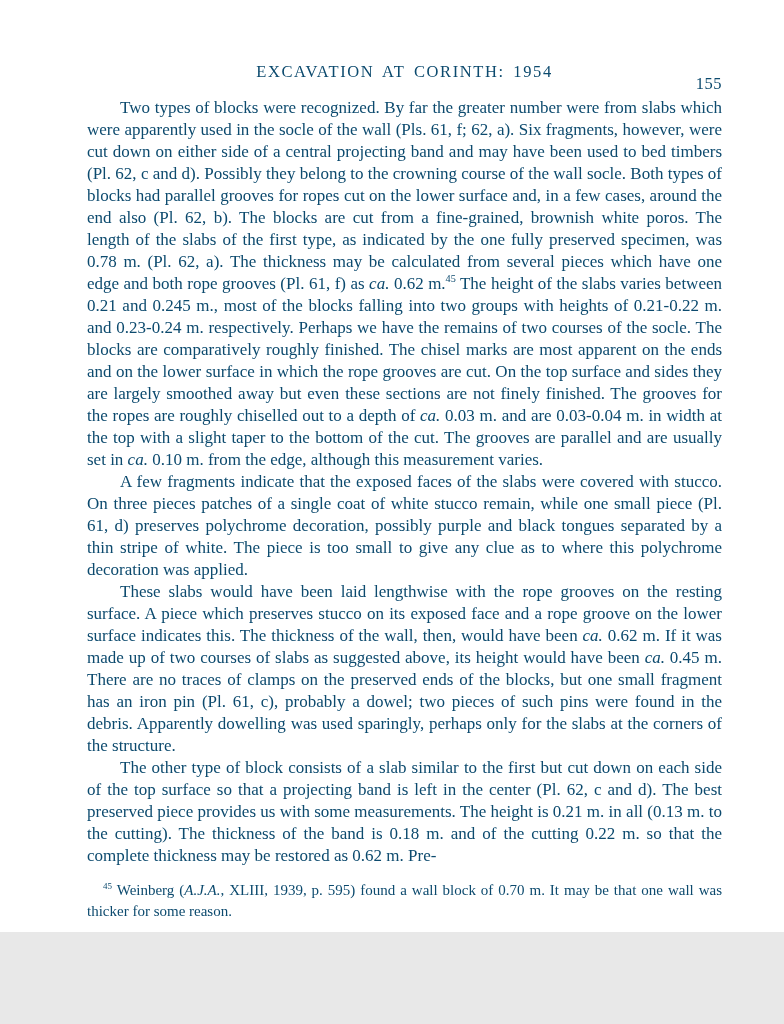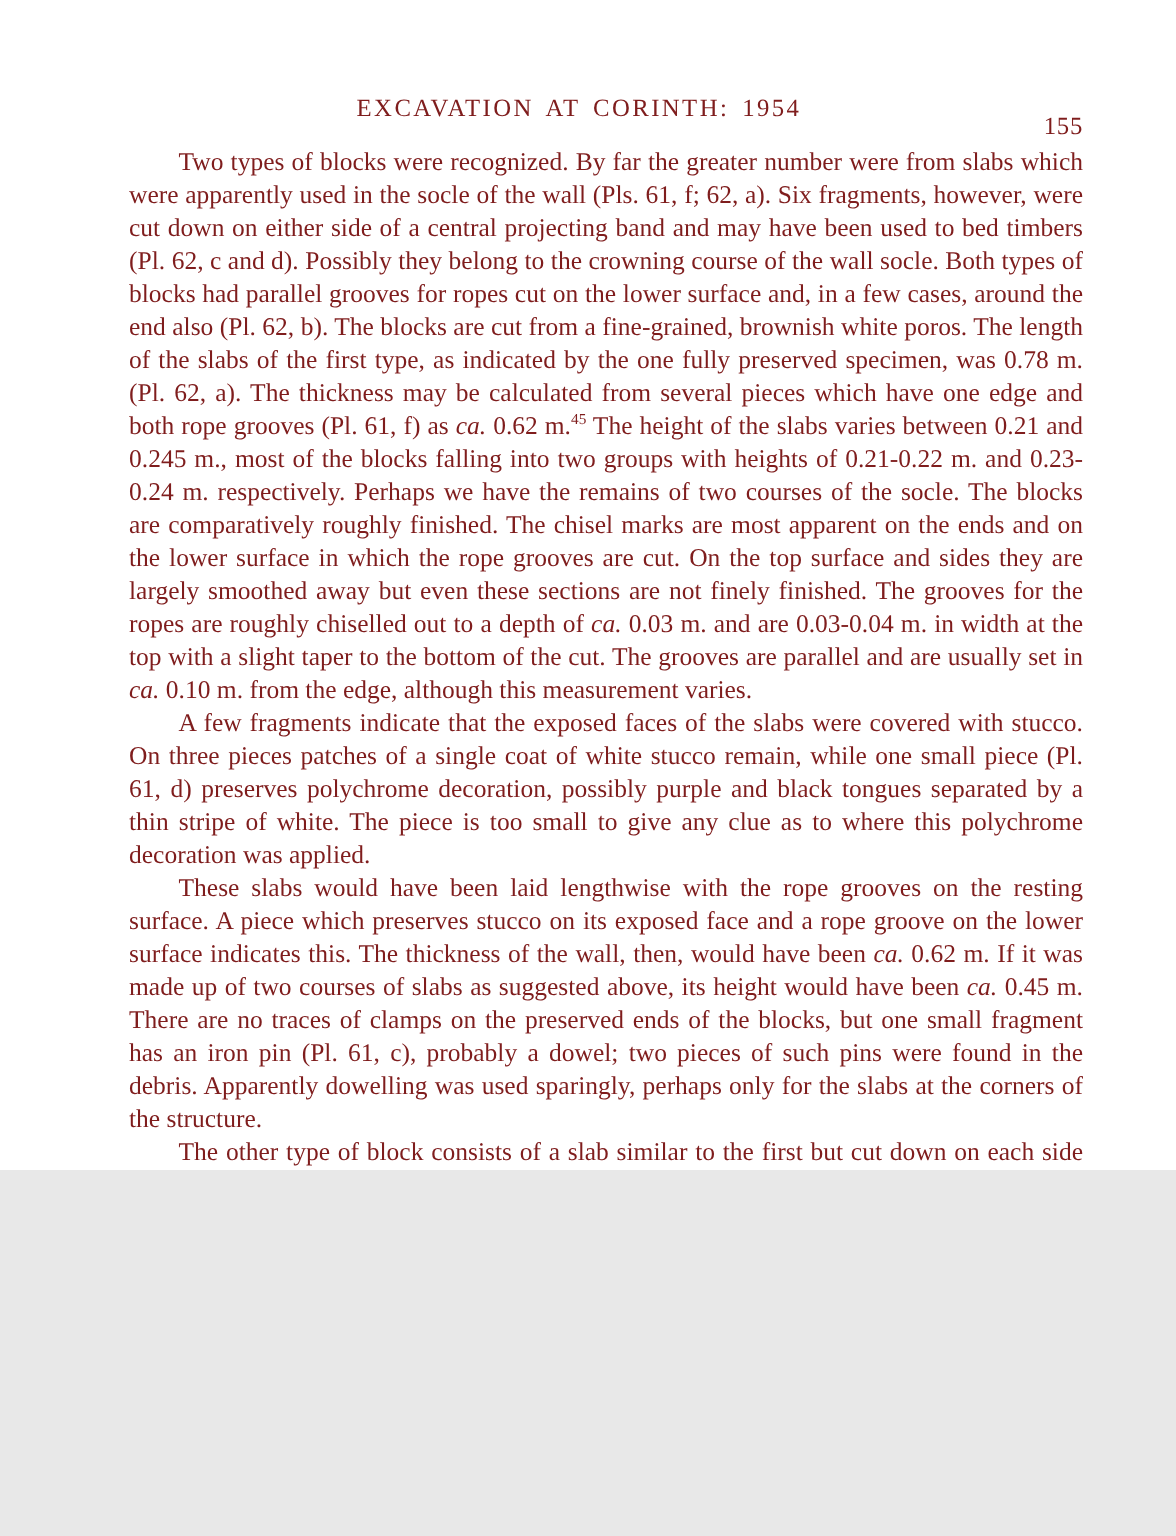--- a/index.html
+++ b/index.html
@@ -3,27 +3,27 @@
 <meta charset="utf-8">
 <style>
   html, body {
     margin: 0;
     padding: 0;
     background: #e8e8e8;
   }
   .page {
     position: relative;
     width: 784px;
-    height: 780px;
+    height: 932px;
     margin: 0 auto;
     background: #ffffff;
     box-sizing: border-box;
-    padding: 62px 62px 0 50px;
+    padding: 62px 62px 0 87px;
     font-family: "Liberation Serif", "DejaVu Serif", serif;
-    color: #7f1d1d;
+    color: #0c4a6e;
     overflow: hidden;
   }
   .header {
     position: relative;
     text-align: center;
     font-size: 16.5px;
     line-height: 20px;
     white-space: nowrap;
   }
   .running-title {
@@ -34,21 +34,20 @@
     position: absolute;
     right: 0;
     top: 12px;
     letter-spacing: 0.5px;
   }
   .body-text {
     margin-top: 15px;
     font-size: 17px;
     line-height: 22px;
     text-align: justify;
-    margin-left: 36px;
   }
   .body-text p {
     margin: 0;
     text-indent: 33px;
   }
   .italic {
     font-style: italic;
   }
   sup.fn-ref {
     font-size: 0.6em;
@@ -76,13 +75,16 @@
     <span class="page-number">155</span>
   </div>
 
   <div class="body-text">
       <p><span>Two types of blocks were recognized. By far the greater number were from slabs which were apparently used in the socle of the wall (Pls. 61, f; 62, a). Six fragments, however, were cut down on either side of a central projecting band and may have been used to bed timbers (Pl. 62, c and d). Possibly they belong to the crowning course of the wall socle. Both types of blocks had parallel grooves for ropes cut on the lower surface and, in a few cases, around the end also (Pl. 62, b). The blocks are cut from a fine-grained, brownish white poros. The length of the slabs of the first type, as indicated by the one fully preserved specimen, was 0.78 m. (Pl. 62, a). The thickness may be calculated from several pieces which have one edge and both rope grooves (Pl. 61, f) as </span><span class="italic">ca.</span><span> 0.62 m.</span><sup class="fn-ref">45</sup><span> The height of the slabs varies between 0.21 and 0.245 m., most of the blocks falling into two groups with heights of 0.21-0.22 m. and 0.23-0.24 m. respectively. Perhaps we have the remains of two courses of the socle. The blocks are comparatively roughly finished. The chisel marks are most apparent on the ends and on the lower surface in which the rope grooves are cut. On the top surface and sides they are largely smoothed away but even these sections are not finely finished. The grooves for the ropes are roughly chiselled out to a depth of </span><span class="italic">ca.</span><span> 0.03 m. and are 0.03-0.04 m. in width at the top with a slight taper to the bottom of the cut. The grooves are parallel and are usually set in </span><span class="italic">ca.</span><span> 0.10 m. from the edge, although this measurement varies.</span></p>
       <p><span>A few fragments indicate that the exposed faces of the slabs were covered with stucco. On three pieces patches of a single coat of white stucco remain, while one small piece (Pl. 61, d) preserves polychrome decoration, possibly purple and black tongues separated by a thin stripe of white. The piece is too small to give any clue as to where this polychrome decoration was applied.</span></p>
       <p><span>These slabs would have been laid lengthwise with the rope grooves on the resting surface. A piece which preserves stucco on its exposed face and a rope groove on the lower surface indicates this. The thickness of the wall, then, would have been </span><span class="italic">ca.</span><span> 0.62 m. If it was made up of two courses of slabs as suggested above, its height would have been </span><span class="italic">ca.</span><span> 0.45 m. There are no traces of clamps on the preserved ends of the blocks, but one small fragment has an iron pin (Pl. 61, c), probably a dowel; two pieces of such pins were found in the debris. Apparently dowelling was used sparingly, perhaps only for the slabs at the corners of the structure.</span></p>
       <p><span>The other type of block consists of a slab similar to the first but cut down on each side of the top surface so that a projecting band is left in the center (Pl. 62, c and d). The best preserved piece provides us with some measurements. The height is 0.21 m. in all (0.13 m. to the cutting). The thickness of the band is 0.18 m. and of the cutting 0.22 m. so that the complete thickness may be restored as 0.62 m. Pre-</span></p>
     </div>
 
+  <div class="footnote">
+      <p><sup class="fn-ref">45</sup><span> Weinberg (</span><span class="italic">A.J.A.</span><span>, XLIII, 1939, p. 595) found a wall block of 0.70 m. It may be that one wall was thicker for some reason.</span></p>
+    </div>
 </div>
 
 </body></html>

